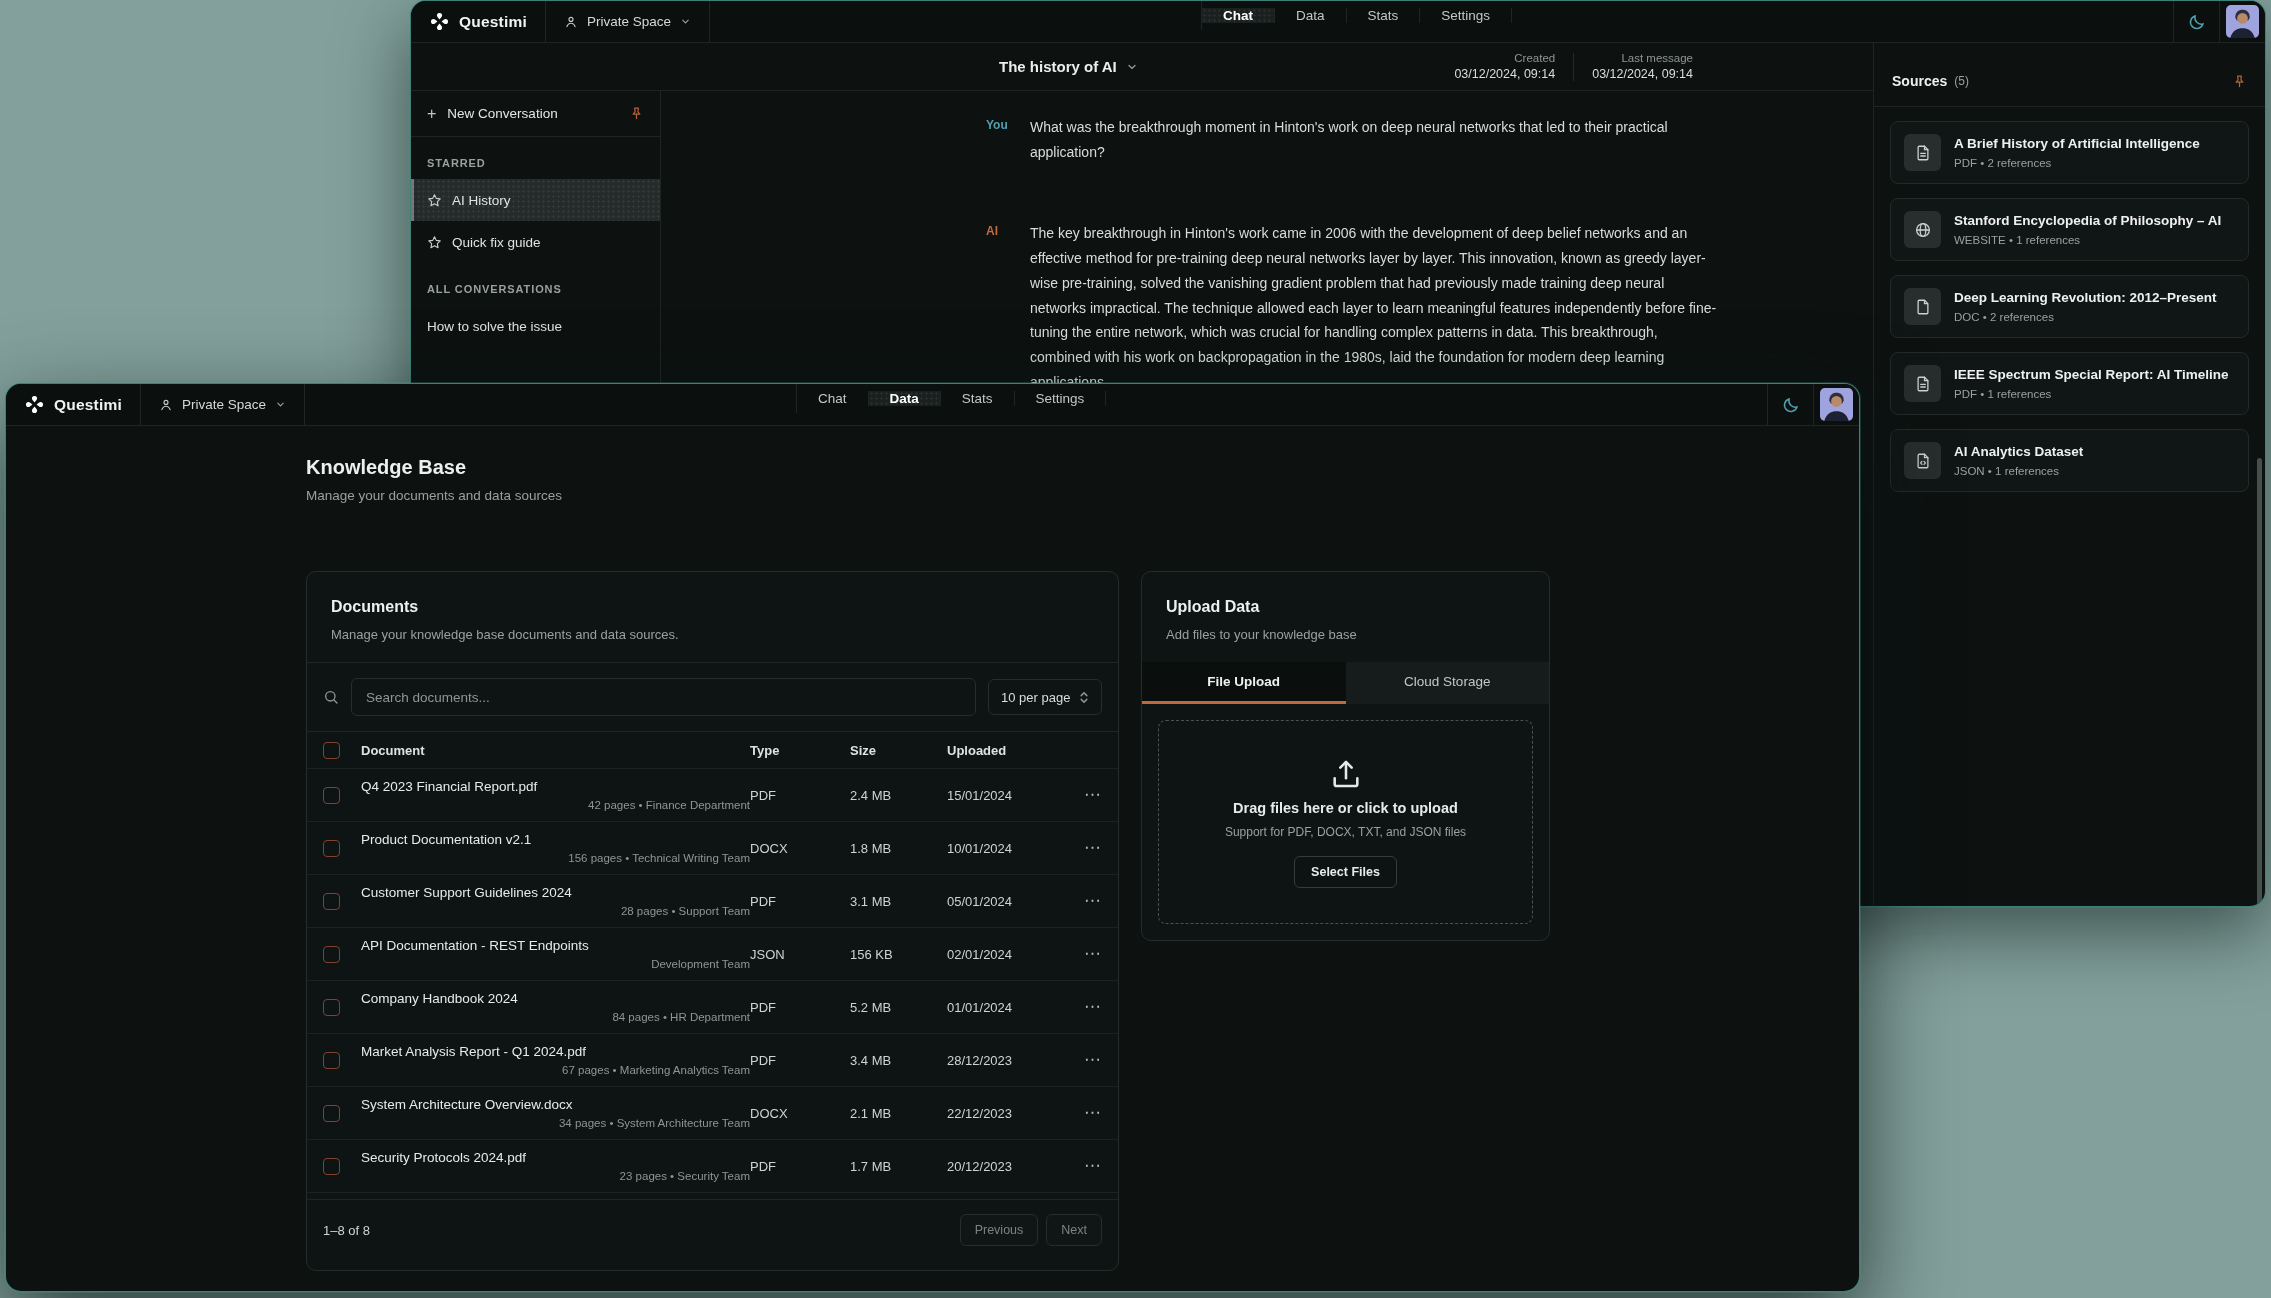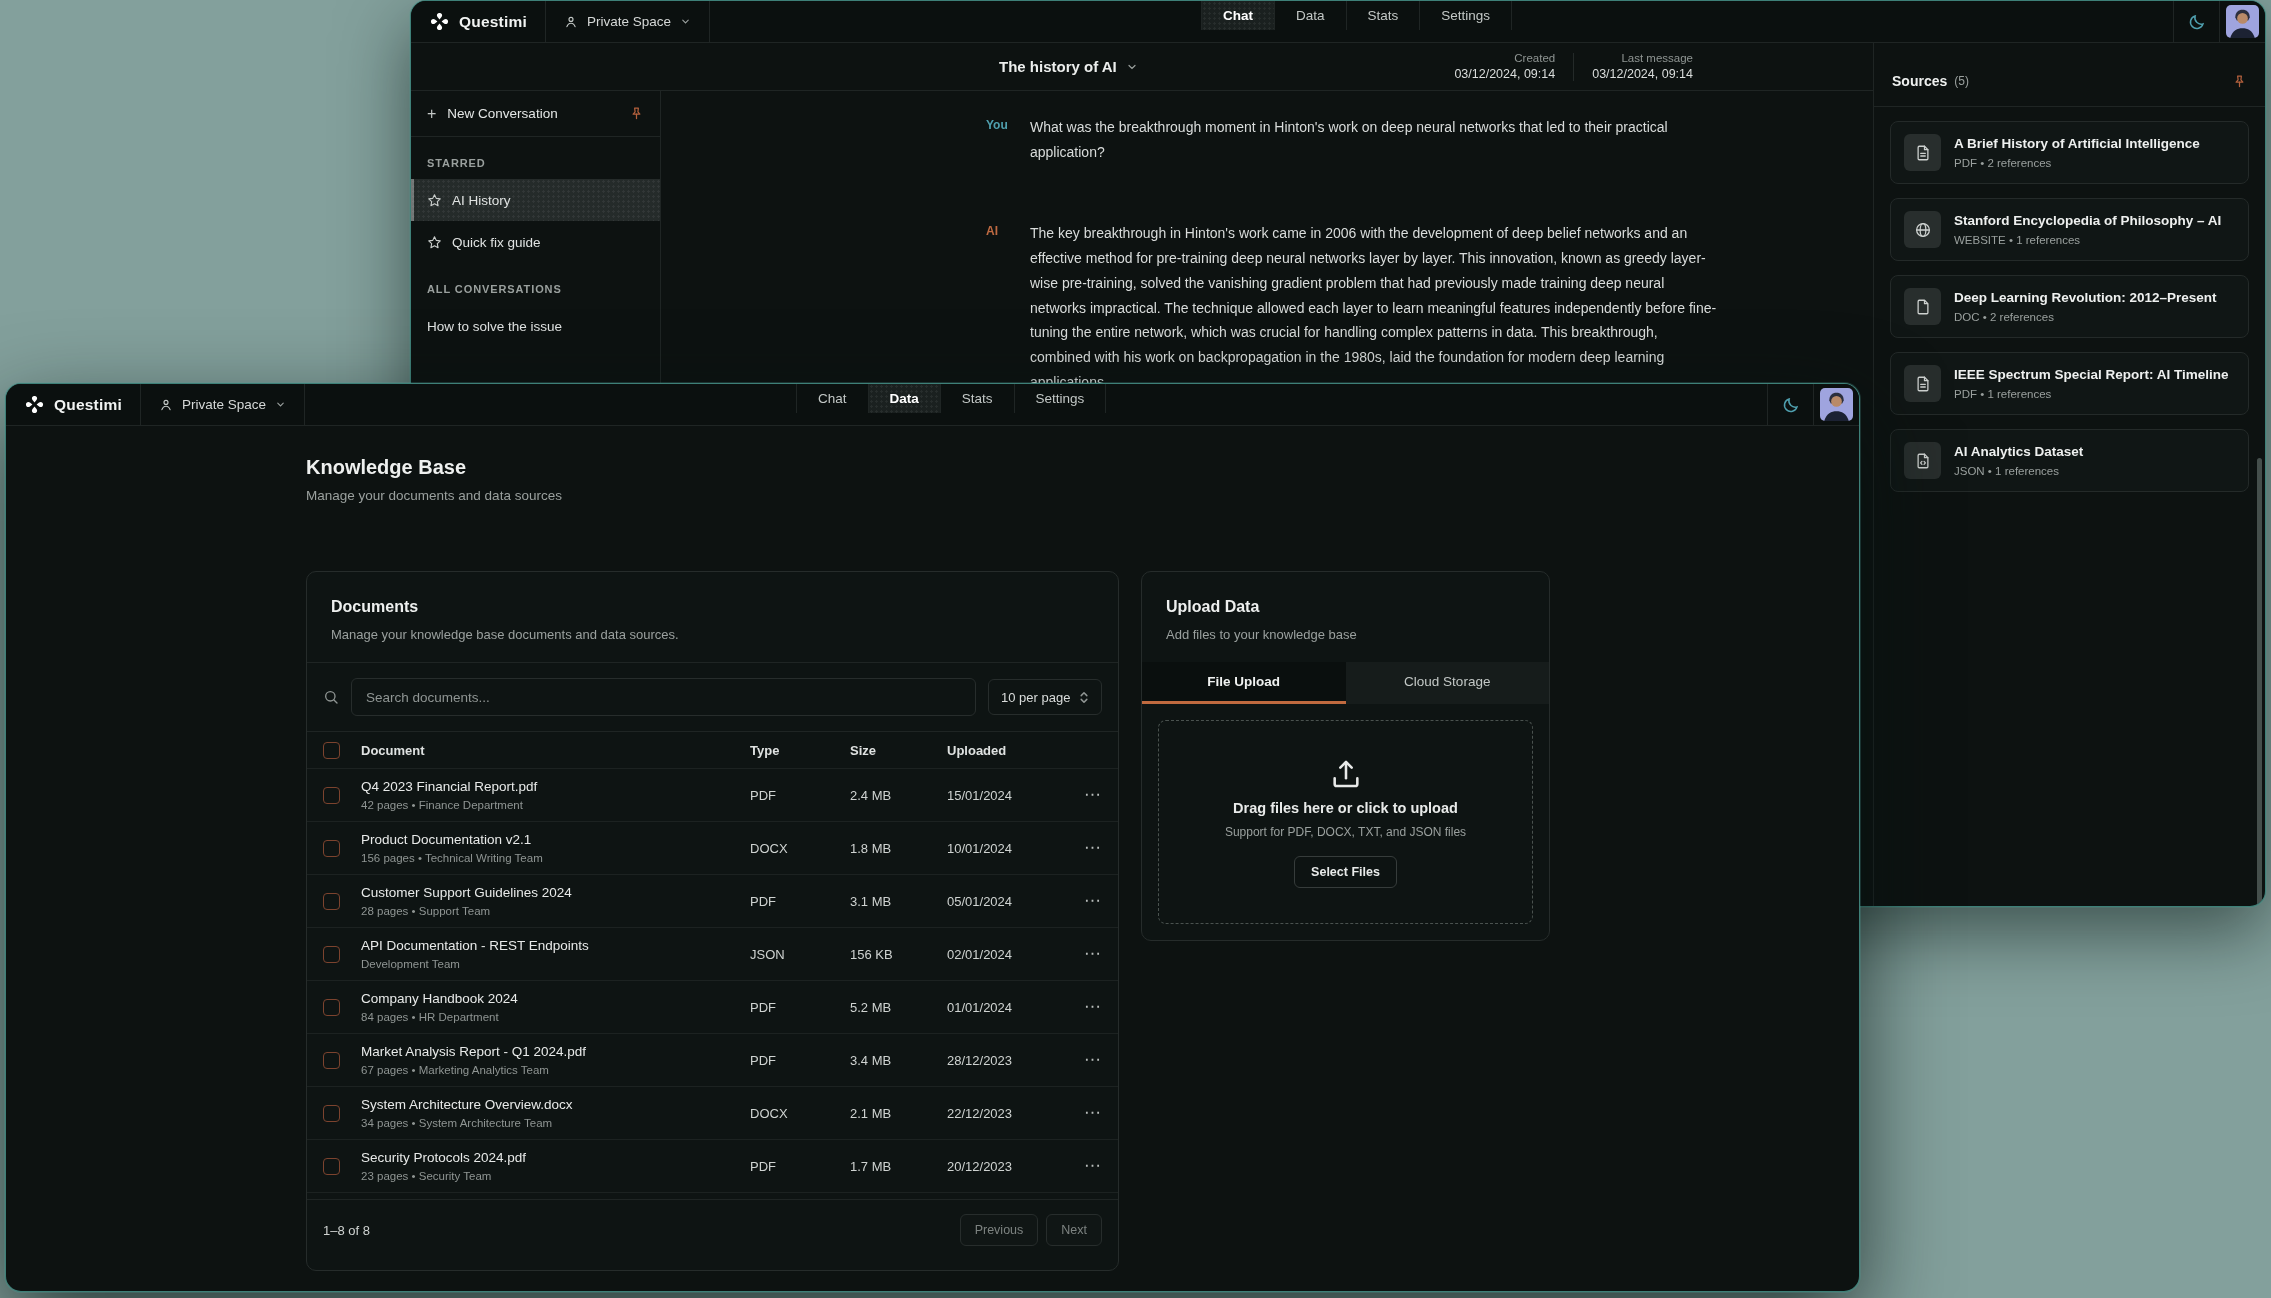--- a/index.html
+++ b/index.html
@@ -20,21 +20,21 @@
     box-shadow:0 0 0 1px rgba(80,160,150,0.2), 0 26px 70px rgba(8,22,19,0.55);
   }
   #back-window { left:410px; top:0px; width:1856px; height:907px; }
   #front-window { left:5px; top:383px; width:1855px; height:909px; box-shadow:0 0 0 1px rgba(80,160,150,0.25), 0 34px 90px rgba(6,18,16,0.7); }
 
   
   .app-header { height:42px; border-bottom:1px solid #1f2524; background:#0b100f; position:relative; display:flex; align-items:stretch; }
   .hdr-cell { display:flex; align-items:center; gap:9px; padding:0 18px; border-right:1px solid #1f2524; }
   .brand-text { font-size:15.5px; font-weight:700; letter-spacing:0.2px; color:#f2f4f3; }
   .workspace { font-size:13.5px; color:#d5d8d7; }
-  .hdr-tabs { position:absolute; left:790px; top:0; bottom:12px; display:flex; border-left:1px solid #1f2524; }
+  .hdr-tabs { position:absolute; left:790px; top:0; bottom:12px; display:flex; border-left:1px solid #1f2524;align-items:center; }
   .hdr-tab { display:flex; align-items:center; padding:0 21px; font-size:13.5px; color:#c3c8c6; border-right:1px solid #1f2524; cursor:default; }
   .hdr-tab.active { color:#ffffff; font-weight:700; background-color:#1a201f; }
   .dots-bg { background-image:radial-gradient(rgba(255,255,255,0.06) 1px, transparent 1.3px); background-size:5px 5px; }
   .hdr-right { position:absolute; right:0; top:0; bottom:0; display:flex; align-items:stretch; }
   .hdr-icon-cell { display:flex; align-items:center; justify-content:center; width:46px; border-left:1px solid #1f2524; }
   .avatar { width:33px; height:33px; border-radius:5px; overflow:hidden; display:block; }
 
   
   .bw-body { display:flex; height:865px; }
   .bw-main { flex:1; display:flex; flex-direction:column; min-width:0; }
@@ -96,21 +96,21 @@
   .theader { height:38px; border-top:1px solid #1f2524; font-size:13px; font-weight:700; color:#dfe2e1; }
   .drow { height:53px; }
   .col-check { width:38px; flex:none; }
   .col-name { flex:1; min-width:0; }
   .col-type { width:100px; flex:none; }
   .col-size { width:97px; flex:none; }
   .col-up { width:125px; flex:none; }
   .col-dots { width:30px; flex:none; text-align:right; }
   .cb { width:17px; height:17px; border:1.5px solid #7c432e; border-radius:4px; display:block; cursor:pointer; }
   .doc-name { font-size:13.5px; font-weight:400; color:#e8eae9; margin-bottom:5px; white-space:nowrap; }
-  .doc-meta { font-size:11.5px; color:#8f9593; white-space:nowrap; }
+  .doc-meta { font-size:11.5px; color:#8f9593; white-space:nowrap;text-align:right; }
   .cell { font-size:13px; color:#cfd3d1; }
   .dots-btn { color:#b9bebc; font-size:17px; letter-spacing:1px; background:none; border:none; cursor:pointer; line-height:1; }
 
   .pagination { margin-top:auto; border-top:1px solid #1f2524; display:flex; align-items:center; padding:14px 16px 24px; }
   .pag-summary { font-size:13px; color:#cfd3d1; }
   .pag-btns { margin-left:auto; display:flex; gap:8px; }
   .pag-btn { height:32px; padding:0 14px; border:1px solid #272d2c; border-radius:6px; background:#101615; color:#7d8381; font-size:12.5px; font-family:"Liberation Sans", sans-serif; cursor:default; }
 
   .upload-tabs { display:flex; height:42px; flex:none; background:#161c1b; }
   .upload-tab { flex:1; display:flex; align-items:center; justify-content:center; font-size:13.5px; color:#c3c8c6; cursor:pointer; border-bottom:3px solid transparent; }

